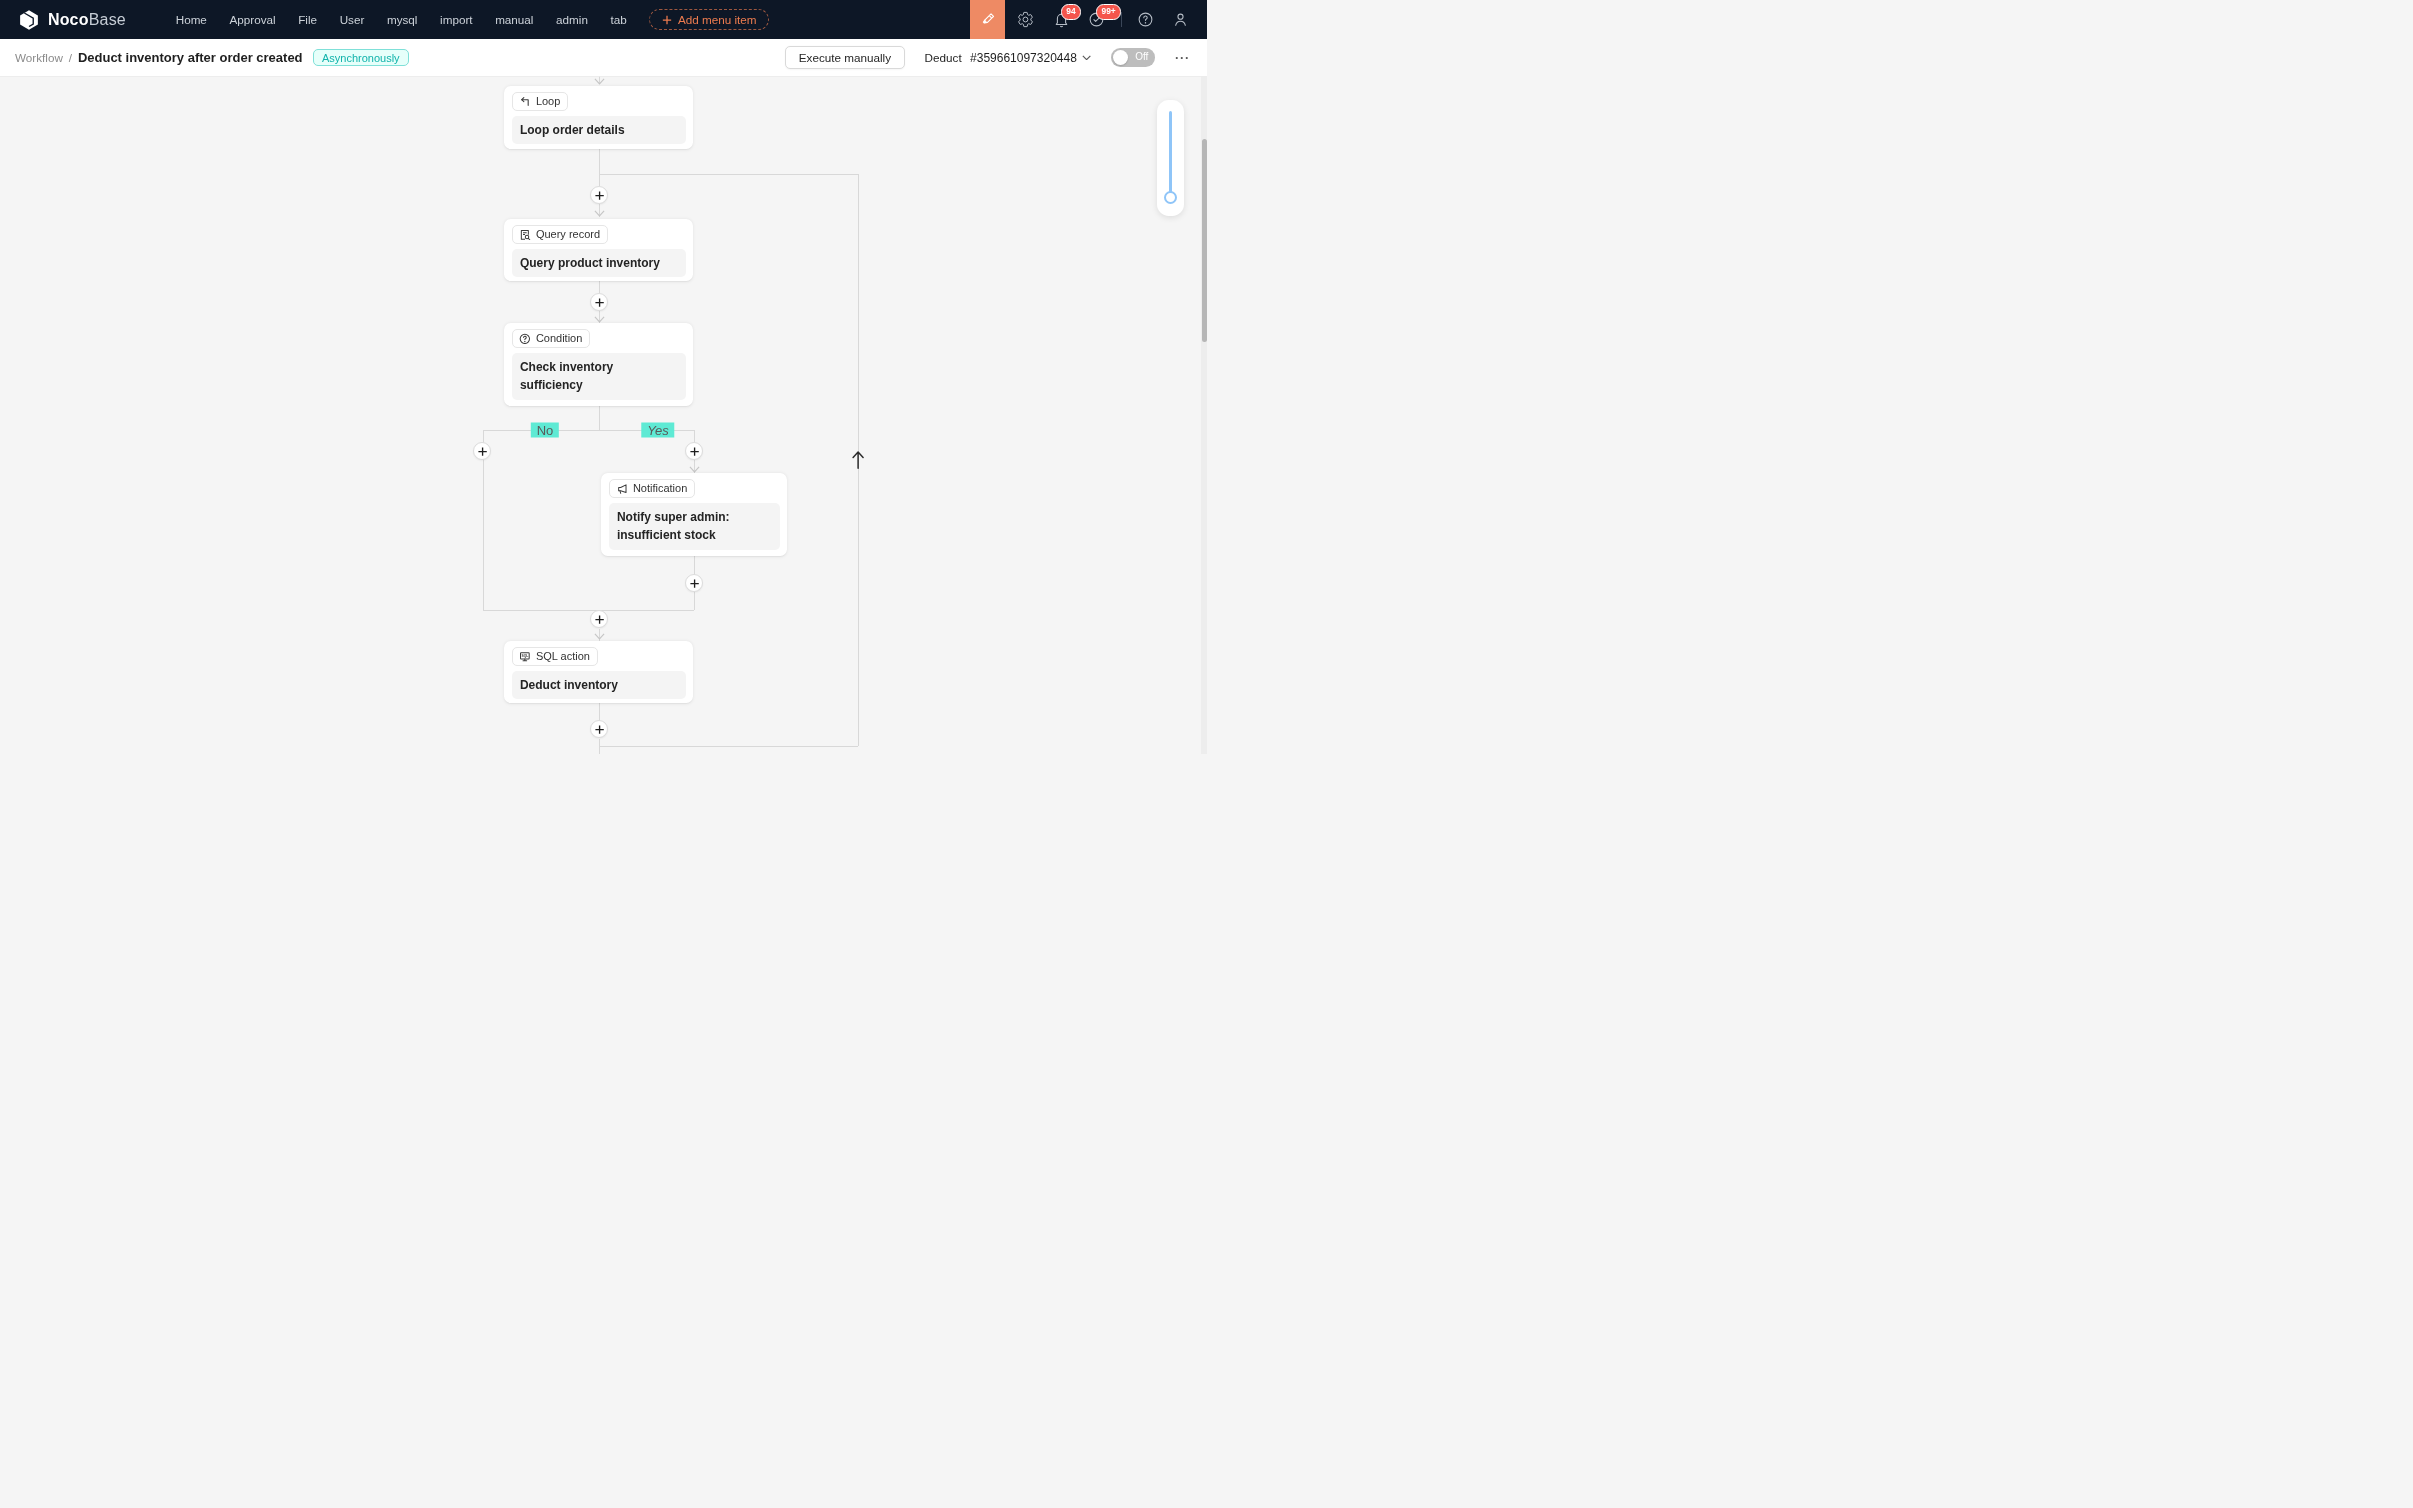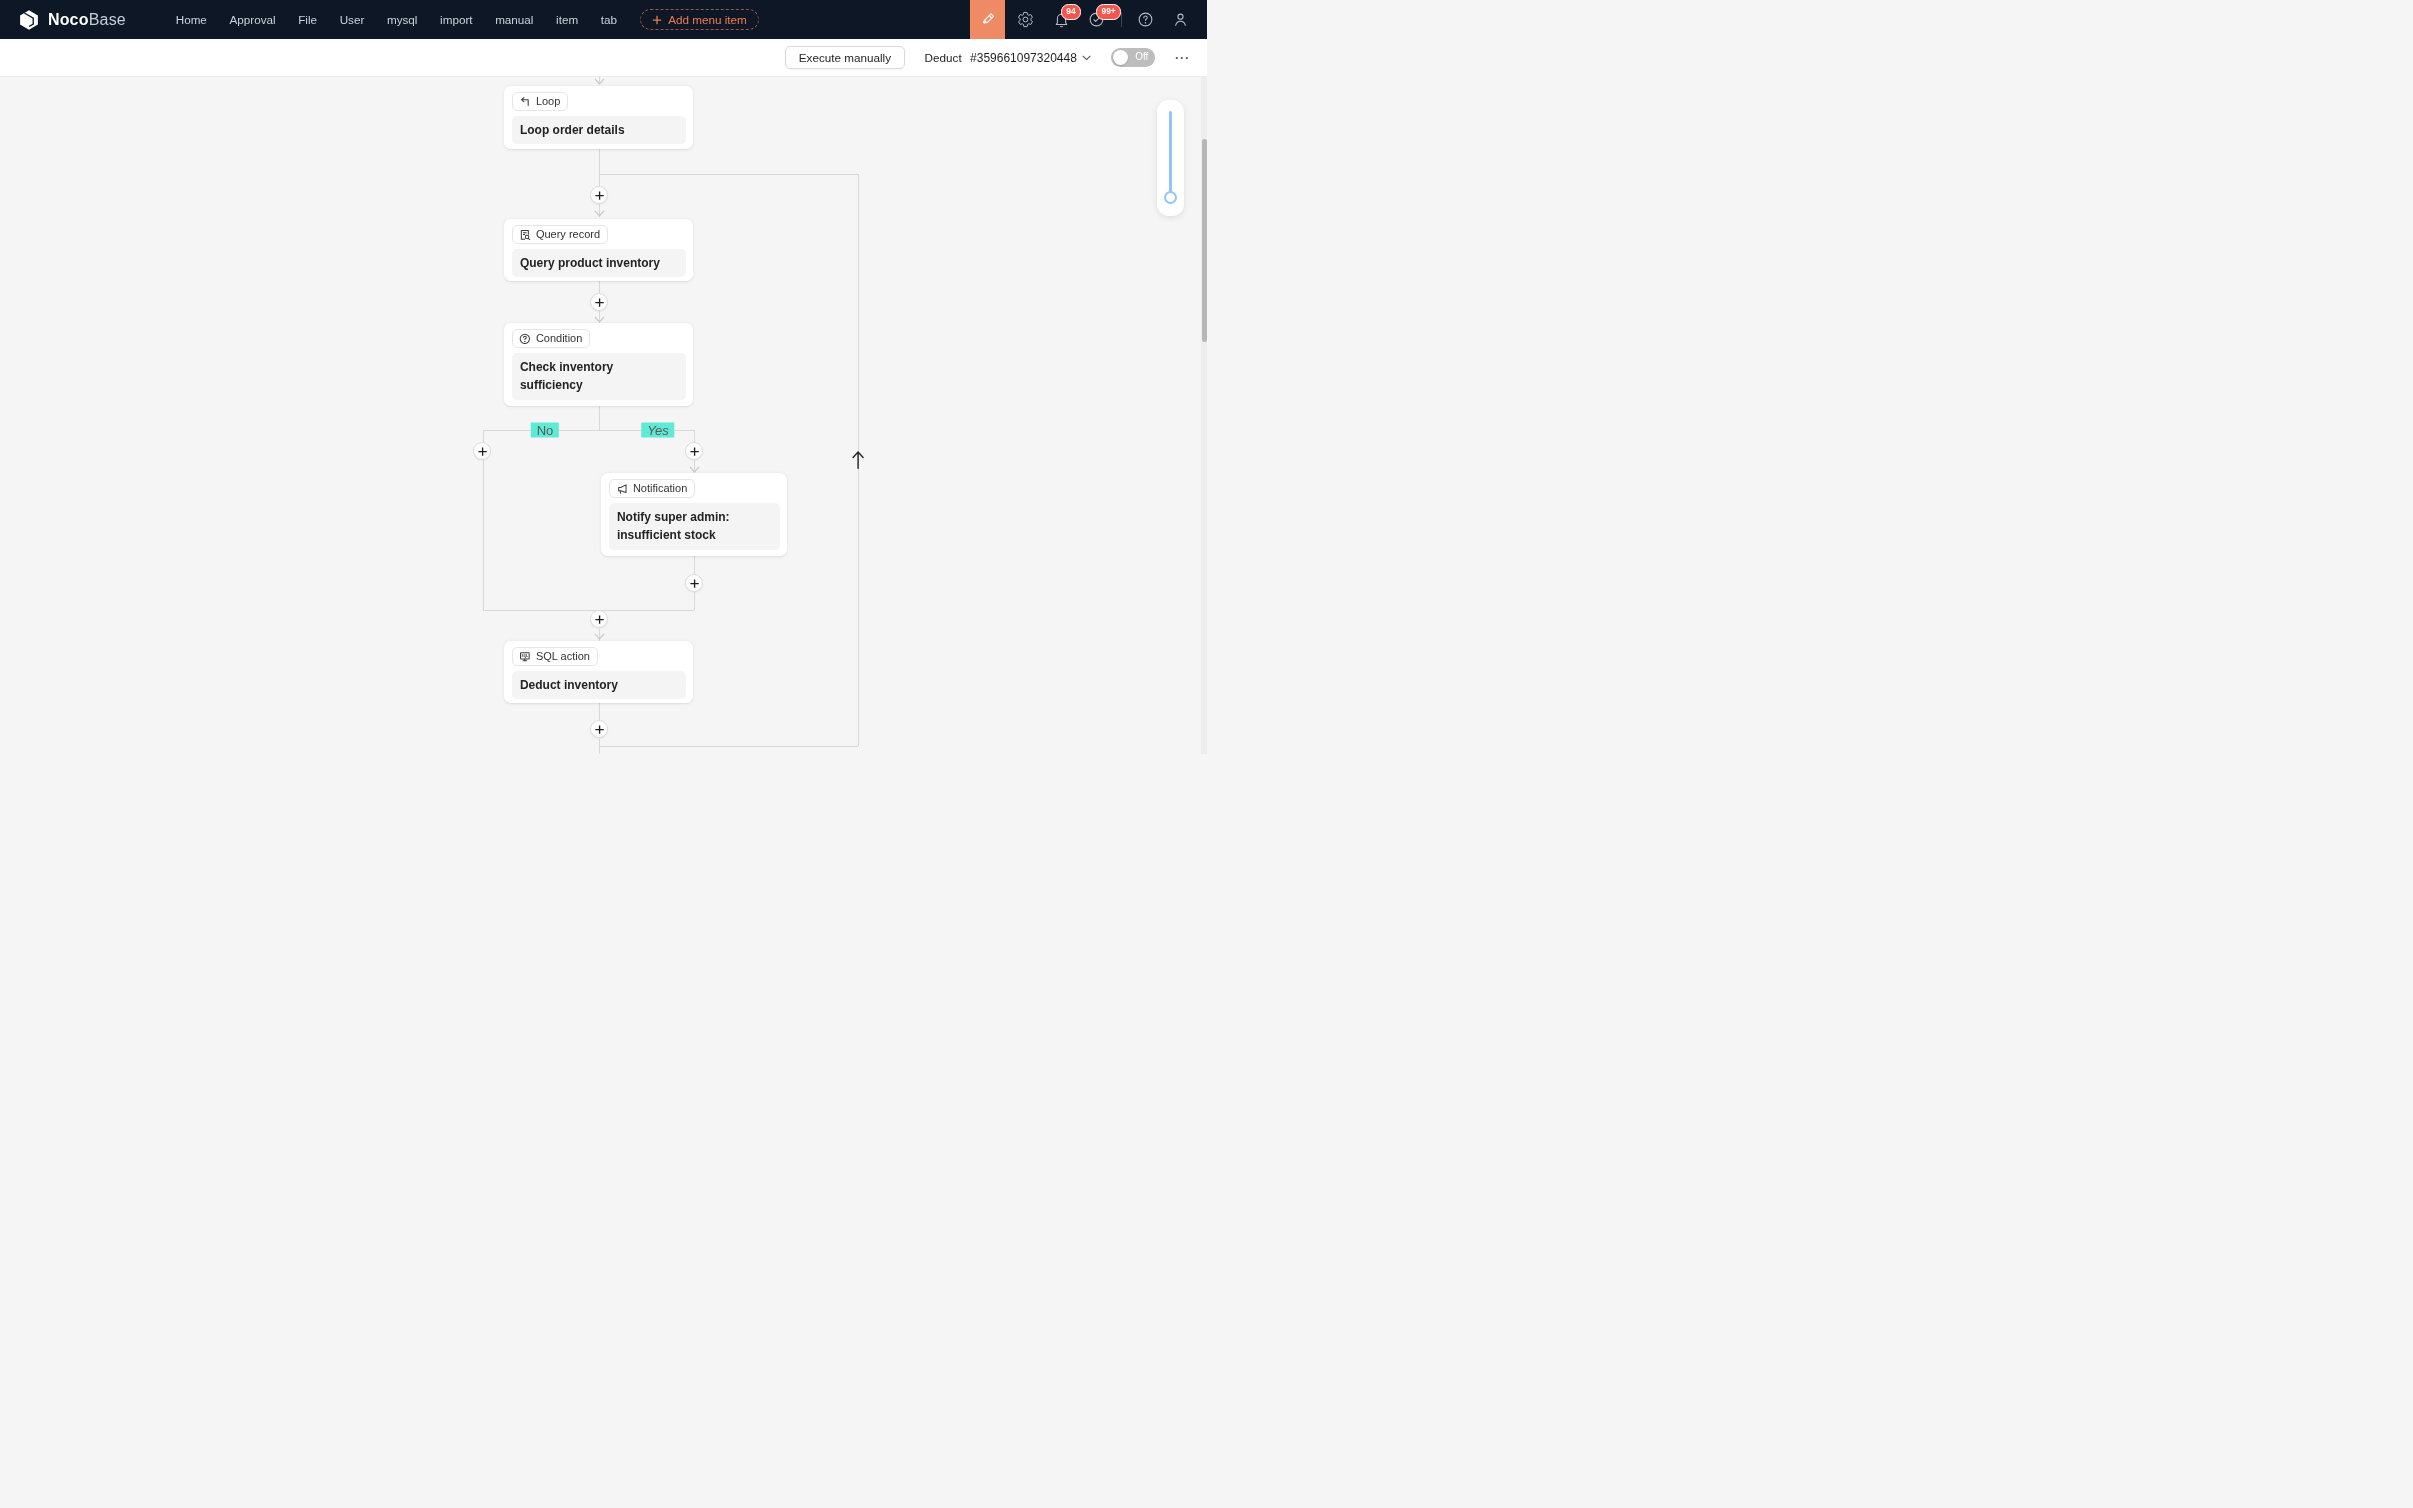--- a/index.html
+++ b/index.html
@@ -105,21 +105,21 @@
       <span class="logo-text"><span class="logo-bold">Noco</span><span class="logo-light">Base</span></span>
     </div>
     <div class="nav-menu">
       <span class="nav-item">Home</span>
       <span class="nav-item">Approval</span>
       <span class="nav-item">File</span>
       <span class="nav-item">User</span>
       <span class="nav-item">mysql</span>
       <span class="nav-item">import</span>
       <span class="nav-item">manual</span>
-      <span class="nav-item">item</span>
+      <span class="nav-item">admin</span>
       <span class="nav-item">tab</span>
     </div>
     <div class="add-menu-btn">
       <svg width="10" height="10" viewBox="0 0 12 12">
           <path d="M6 1v10M1 6h10" stroke="#ed7c4f" stroke-width="1.5"></path>
         </svg>
       <span>Add menu item</span>
     </div>
 
     <div class="nav-right">
@@ -161,20 +161,26 @@
       <div class="nav-ico" style="margin-right:17px;">
         <svg width="17" height="17" viewBox="0 0 24 24" fill="none" stroke="currentColor" stroke-width="1.5" stroke-linecap="round">
           <circle cx="12" cy="8" r="3.6"></circle>
           <path d="M5.2 20.2c.9-3.7 3.5-5.6 6.8-5.6s5.9 1.9 6.8 5.6"></path>
         </svg>
       </div>
     </div>
   </div>
 
   <div id="toolbar">
+    <div class="crumbs">
+      <span class="crumb-root">Workflow</span>
+      <span class="crumb-sep">/</span>
+      <span class="wf-title">Deduct inventory after order created</span>
+      <span class="async-badge">Asynchronously</span>
+    </div>
     <div class="toolbar-right">
       <button class="exec-btn">Execute manually</button>
       <div class="version-wrap">
         <span class="version-label">Deduct</span>
         <span class="version-select">
           <span class="version-value">#359661097320448</span>
           <svg width="9.2" height="5.9" viewBox="0 0 11 7" fill="none" stroke="#595959" stroke-width="1.4">
               <path d="m1 1 4.5 4.5L10 1"></path>
             </svg>
         </span>

